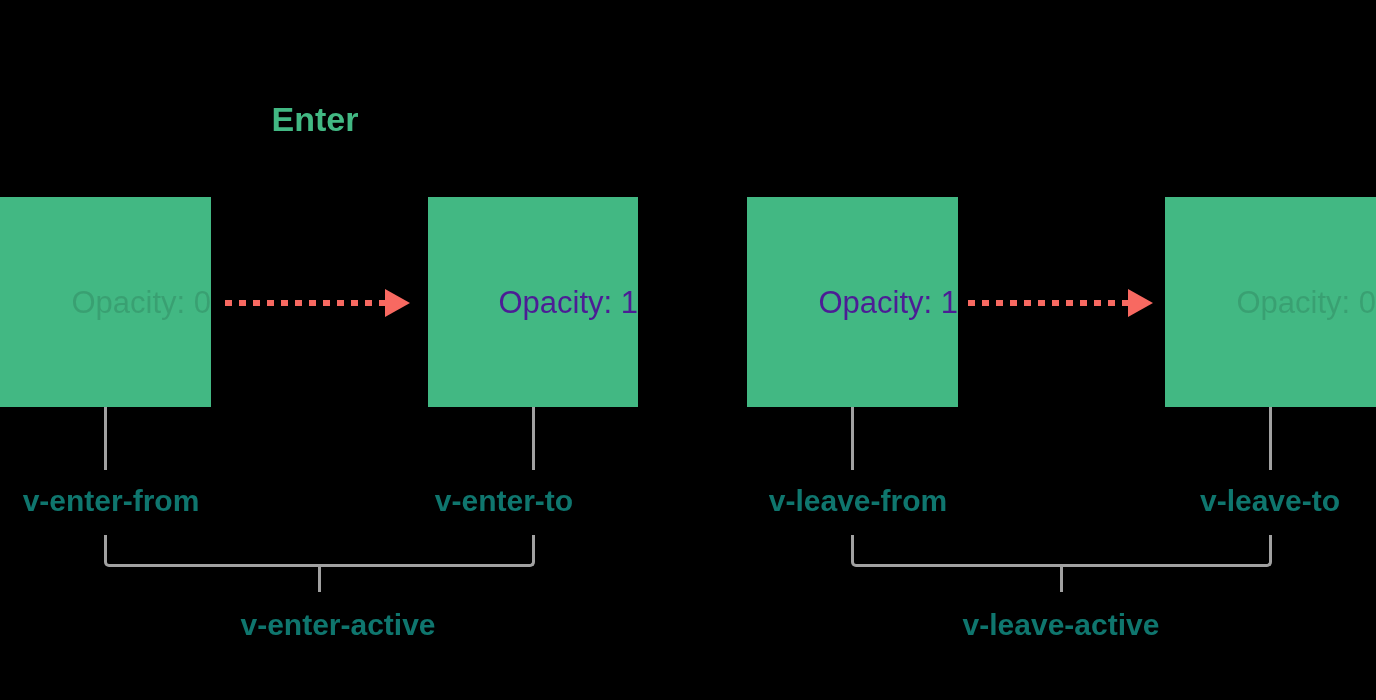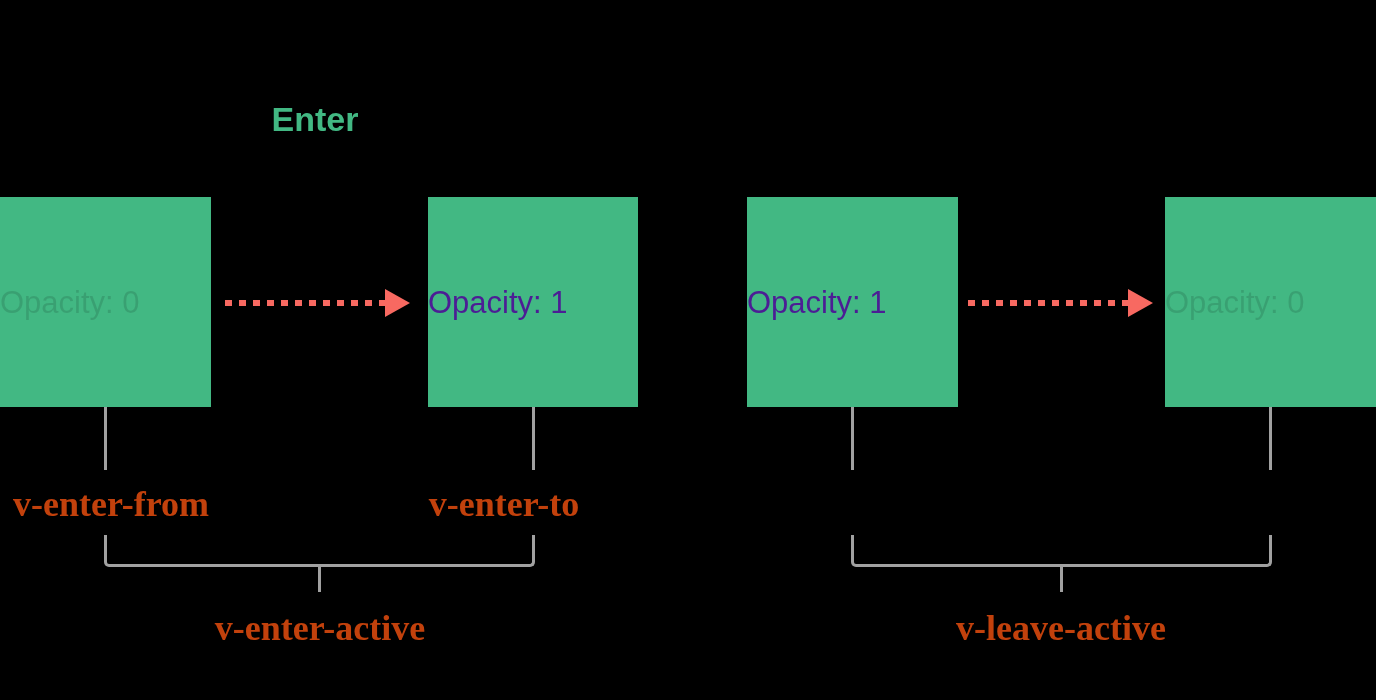--- a/index.html
+++ b/index.html
@@ -26,21 +26,21 @@
     color: #42b883;
     line-height: 1;
   }
   .box {
     position: absolute;
     top: 165px;
     height: 210px;
     background: #42b883;
     display: flex;
     align-items: center;
-    justify-content: flex-start;
+    justify-content: flex-end;
     font-size: 31px;
     line-height: 1;
   }
   .box.solid { color: #4c1d95; }
   .box.faded { color: rgba(0, 0, 0, 0.13); }
   .arrow {
     position: absolute;
     top: 257px;
     width: 185px;
     height: 28px;
@@ -79,41 +79,41 @@
     position: absolute;
     top: 534px;
     width: 3px;
     height: 26px;
     background: #a1a1a1;
   }
   .cls-label {
     position: absolute;
     transform: translateX(-50%);
     white-space: nowrap;
-    font-family: Liberation Serif, serif;
+    font-family: Liberation Sans, sans-serif;
     font-weight: bold;
-    font-size: 36px;
+    font-size: 30px;
     line-height: 1;
-    color: #c2410c;
+    color: #0f766e;
   }
   .cls-row { top: 454px; }
   .cls-active { top: 578px; }
 
   
   .enter-title    { left: 0; }
   .enter-from-box { left: 0;    width: 211px; }
   .enter-to-box   { left: 428px; width: 210px; }
   .enter-arrow    { left: 225px; }
   .enter-vline-from { left: 104px; }
   .enter-vline-to   { left: 532px; }
   .enter-from-label { left: 111px; }
   .enter-to-label   { left: 504px; }
   .enter-bracket  { left: 104px; width: 431px; }
   .enter-tick     { left: 318px; }
-  .enter-active-label { left: 320px; }
+  .enter-active-label { left: 338px; }
 
   
   .leave-title    { left: 747px; }
   .leave-from-box { left: 747px;  width: 211px; }
   .leave-to-box   { left: 1165px; width: 211px; }
   .leave-arrow    { left: 968px; }
   .leave-vline-from { left: 851px; }
   .leave-vline-to   { left: 1269px; }
   .leave-from-label { left: 858px; }
   .leave-to-label   { left: 1270px; }
@@ -162,19 +162,21 @@
     <div class="head"></div>
   </div>
 
   <div class="box faded leave-to-box">
     <span>Opacity: 0</span>
   </div>
 
   <div class="vline leave-vline-from"></div>
   <div class="vline leave-vline-to"></div>
 
+  <div class="cls-label cls-row leave-from-label">v-leave-from</div>
+  <div class="cls-label cls-row leave-to-label">v-leave-to</div>
 
   <div class="bracket leave-bracket"></div>
   <div class="tick leave-tick"></div>
 
   <div class="cls-label cls-active leave-active-label">v-leave-active</div>
 
 </div>
 
 </body></html>

